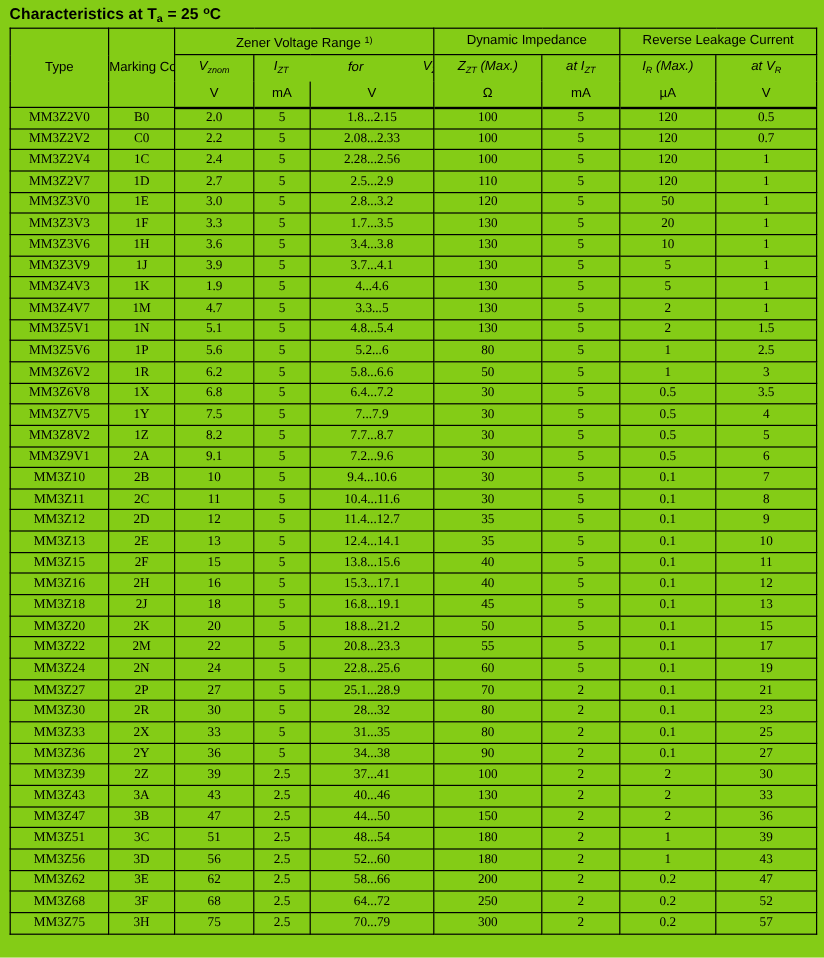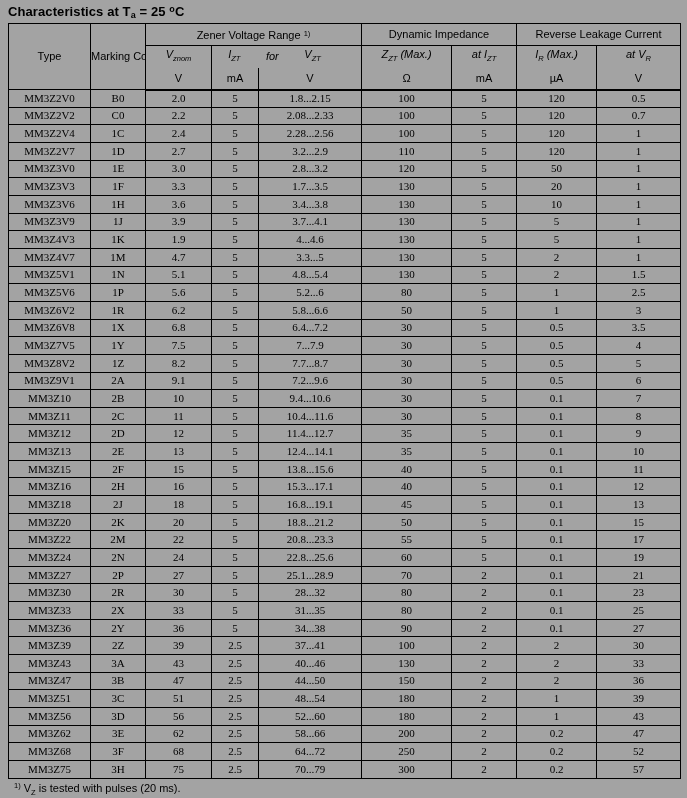--- a/index.html
+++ b/index.html
@@ -7,21 +7,21 @@
     padding: 0;
     background: #ffffff;
     color: #000000;
     font-family: "Liberation Sans", sans-serif;
   }
   .page {
     width: 687px;
     height: 798px;
     box-sizing: border-box;
     padding: 3px 7px 0 8px;
-    background: #a3a3a3;
+    background: #84cc16;
   }
   .title {
     font-weight: bold;
     font-size: 13px;
     margin: 1px 0 3px 0;
     letter-spacing: 0.1px;
   }
   .title .t-sub {
     font-size: 9px;
     vertical-align: -2px;
@@ -73,20 +73,21 @@
   }
   sup.p {
     font-size: 7.5px;
     vertical-align: 3px;
   }
   .ifv-grid {
     display: grid;
     grid-template-columns: 30% 21% 33% 16%;
     align-items: center;
     width: 100%;
+    gap: 24px;
   }
   .footnote {
     font-size: 11px;
     margin: 2px 0 0 6px;
   }
   .footnote .f-sup {
     font-size: 7.5px;
     vertical-align: 4px;
   }
 </style>
@@ -174,21 +175,21 @@
           <td>100</td>
           <td>5</td>
           <td>120</td>
           <td>1</td>
         </tr>
         <tr>
           <td class="left">MM3Z2V7</td>
           <td>1D</td>
           <td>2.7</td>
           <td>5</td>
-          <td>3.2...2.9</td>
+          <td>2.5...2.9</td>
           <td>110</td>
           <td>5</td>
           <td>120</td>
           <td>1</td>
         </tr>
         <tr>
           <td class="left">MM3Z3V0</td>
           <td>1E</td>
           <td>3.0</td>
           <td>5</td>
@@ -568,15 +569,14 @@
           <td>2.5</td>
           <td>70...79</td>
           <td>300</td>
           <td>2</td>
           <td>0.2</td>
           <td>57</td>
         </tr>
       </tbody>
   </table>
 
-  <div class="footnote"><sup class="f-sup">1)</sup><span> V</span><sub class="s">Z</sub><span> is tested with pulses (20 ms).</span></div>
 
 </div>
 
 </body></html>

